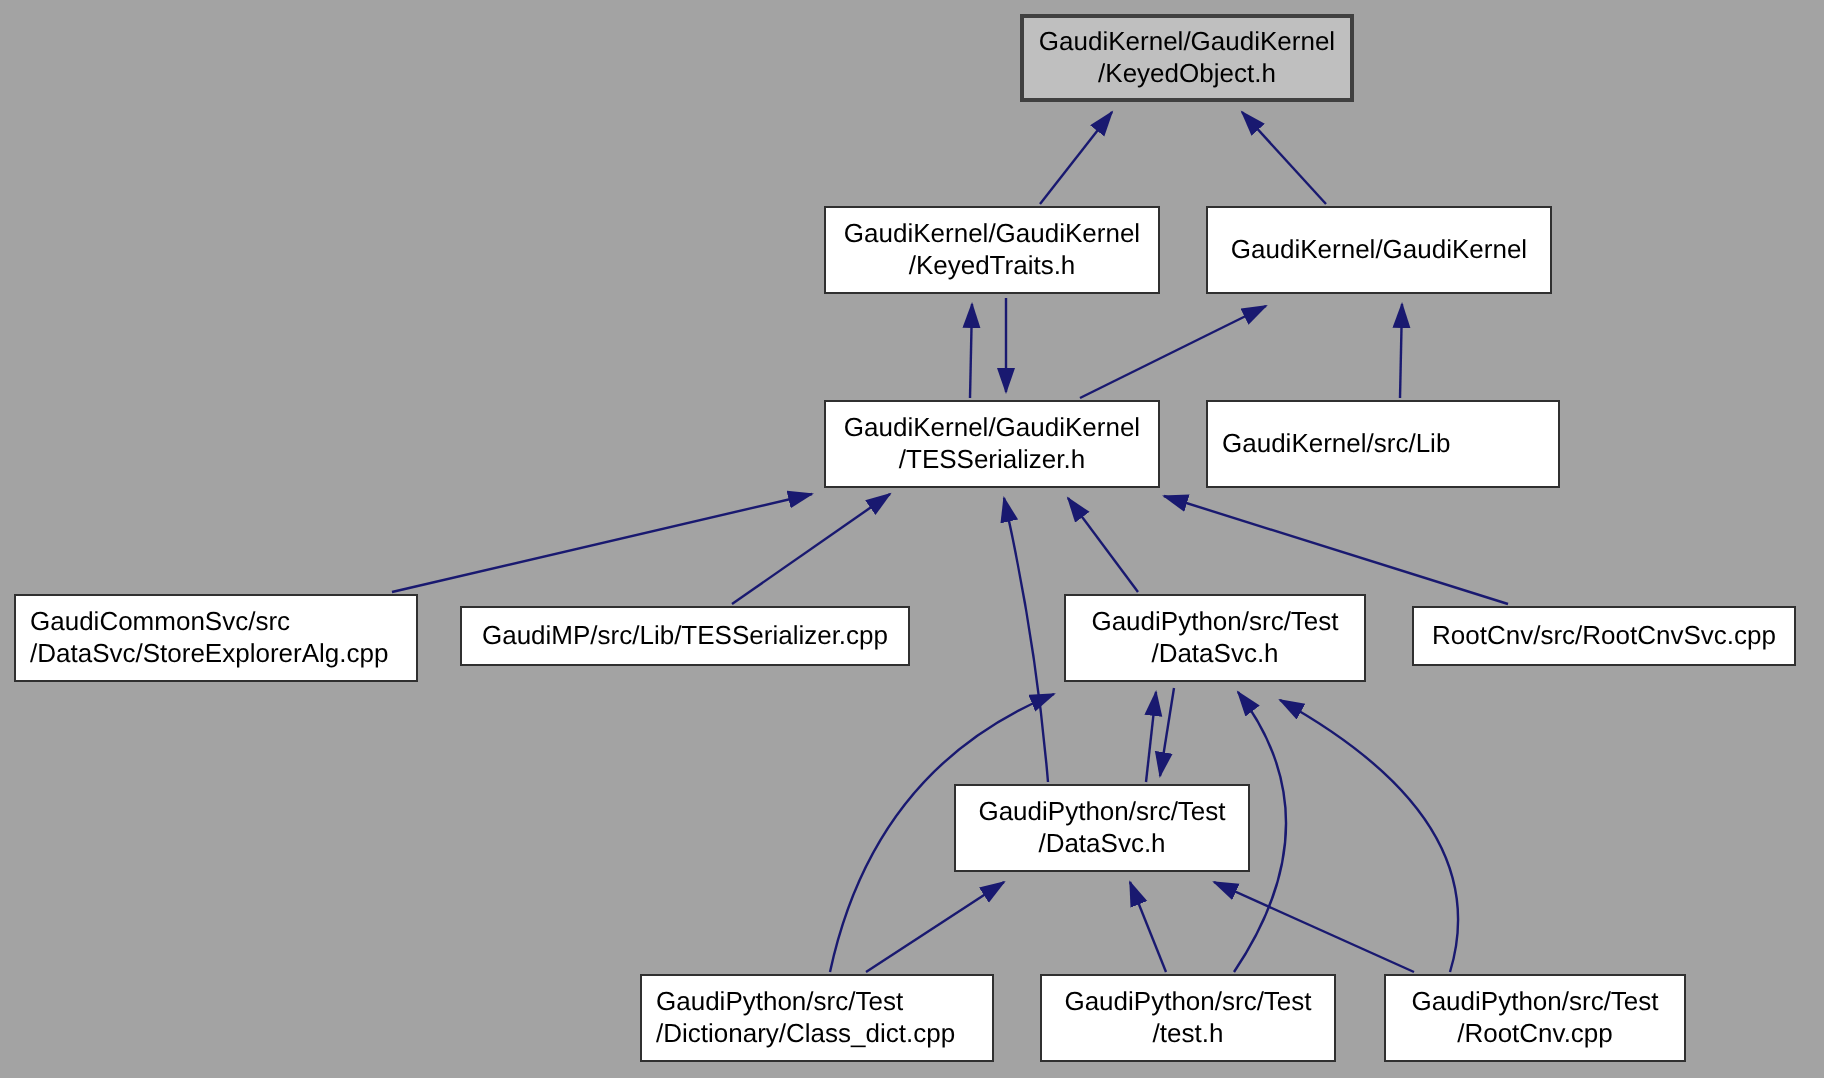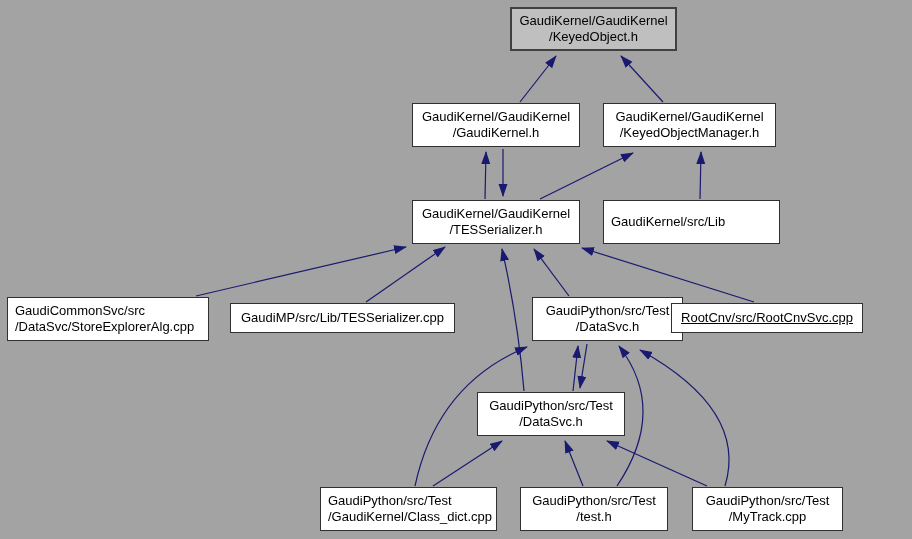--- a/index.html
+++ b/index.html
@@ -68,56 +68,55 @@
       <path d="M433,486 L502,441" fill="none" stroke="#191970" stroke-width="1.2" marker-end="url(#arrow)"></path>
       <path d="M583,486 L565,441" fill="none" stroke="#191970" stroke-width="1.2" marker-end="url(#arrow)"></path>
       <path d="M707,486 L607,441" fill="none" stroke="#191970" stroke-width="1.2" marker-end="url(#arrow)"></path>
     </svg>
 <div class="node current" style="left: 510px; top: 7px; width: 167px; height: 44px;">
       <span class="lbl">GaudiKernel/GaudiKernel</span>
       <span class="lbl">/KeyedObject.h</span>
     </div>
     <div class="node" style="left: 412px; top: 103px; width: 168px; height: 44px;">
       <span class="lbl">GaudiKernel/GaudiKernel</span>
-      <span class="lbl">/GaudiKernel.h</span>
+      <span class="lbl">/KeyedTraits.h</span>
     </div>
     <div class="node" style="left: 603px; top: 103px; width: 173px; height: 44px;">
       <span class="lbl">GaudiKernel/GaudiKernel</span>
-      <span class="lbl">/KeyedObjectManager.h</span>
     </div>
     <div class="node" style="left: 412px; top: 200px; width: 168px; height: 44px;">
       <span class="lbl">GaudiKernel/GaudiKernel</span>
       <span class="lbl">/TESSerializer.h</span>
     </div>
     <div class="node left" style="left: 603px; top: 200px; width: 177px; height: 44px;">
       <span class="lbl">GaudiKernel/src/Lib</span>
     </div>
     <div class="node left" style="left: 7px; top: 297px; width: 202px; height: 44px;">
       <span class="lbl">GaudiCommonSvc/src</span>
       <span class="lbl">/DataSvc/StoreExplorerAlg.cpp</span>
     </div>
     <div class="node" style="left: 230px; top: 303px; width: 225px; height: 30px;">
       <span class="lbl">GaudiMP/src/Lib/TESSerializer.cpp</span>
     </div>
     <div class="node" style="left: 532px; top: 297px; width: 151px; height: 44px;">
       <span class="lbl">GaudiPython/src/Test</span>
       <span class="lbl">/DataSvc.h</span>
     </div>
-    <div class="node" style="left: 671px; top: 303px; width: 192px; height: 30px; text-decoration: underline;">
+    <div class="node" style="left: 706px; top: 303px; width: 192px; height: 30px;">
       <span class="lbl">RootCnv/src/RootCnvSvc.cpp</span>
     </div>
     <div class="node" style="left: 477px; top: 392px; width: 148px; height: 44px;">
       <span class="lbl">GaudiPython/src/Test</span>
       <span class="lbl">/DataSvc.h</span>
     </div>
     <div class="node left" style="left: 320px; top: 487px; width: 177px; height: 44px;">
       <span class="lbl">GaudiPython/src/Test</span>
-      <span class="lbl">/GaudiKernel/Class_dict.cpp</span>
+      <span class="lbl">/Dictionary/Class_dict.cpp</span>
     </div>
     <div class="node" style="left: 520px; top: 487px; width: 148px; height: 44px;">
       <span class="lbl">GaudiPython/src/Test</span>
       <span class="lbl">/test.h</span>
     </div>
     <div class="node" style="left: 692px; top: 487px; width: 151px; height: 44px;">
       <span class="lbl">GaudiPython/src/Test</span>
-      <span class="lbl">/MyTrack.cpp</span>
+      <span class="lbl">/RootCnv.cpp</span>
     </div>
   </div>
 
 </body></html>

